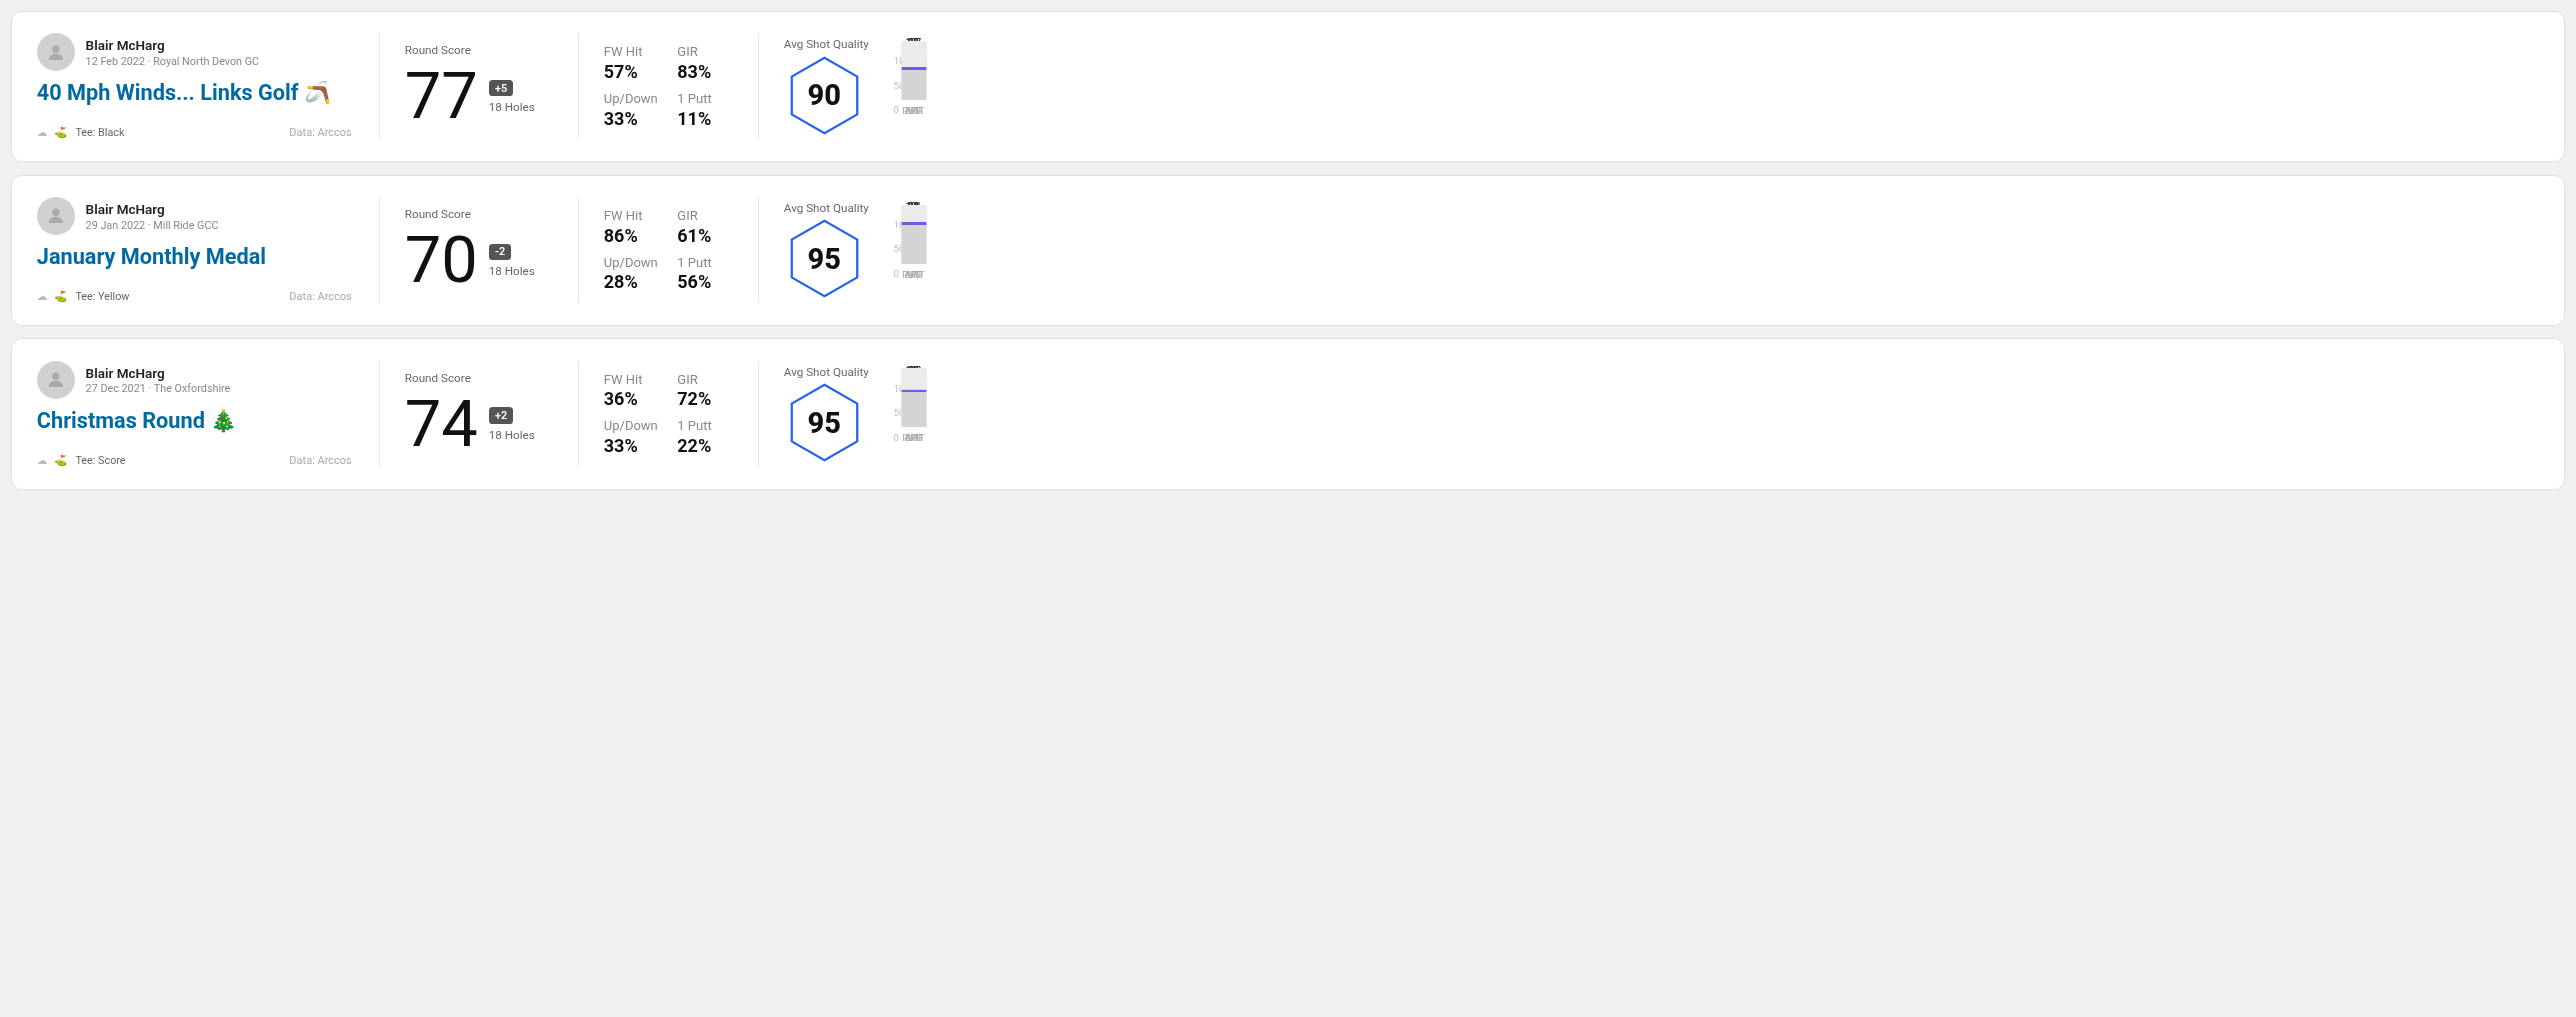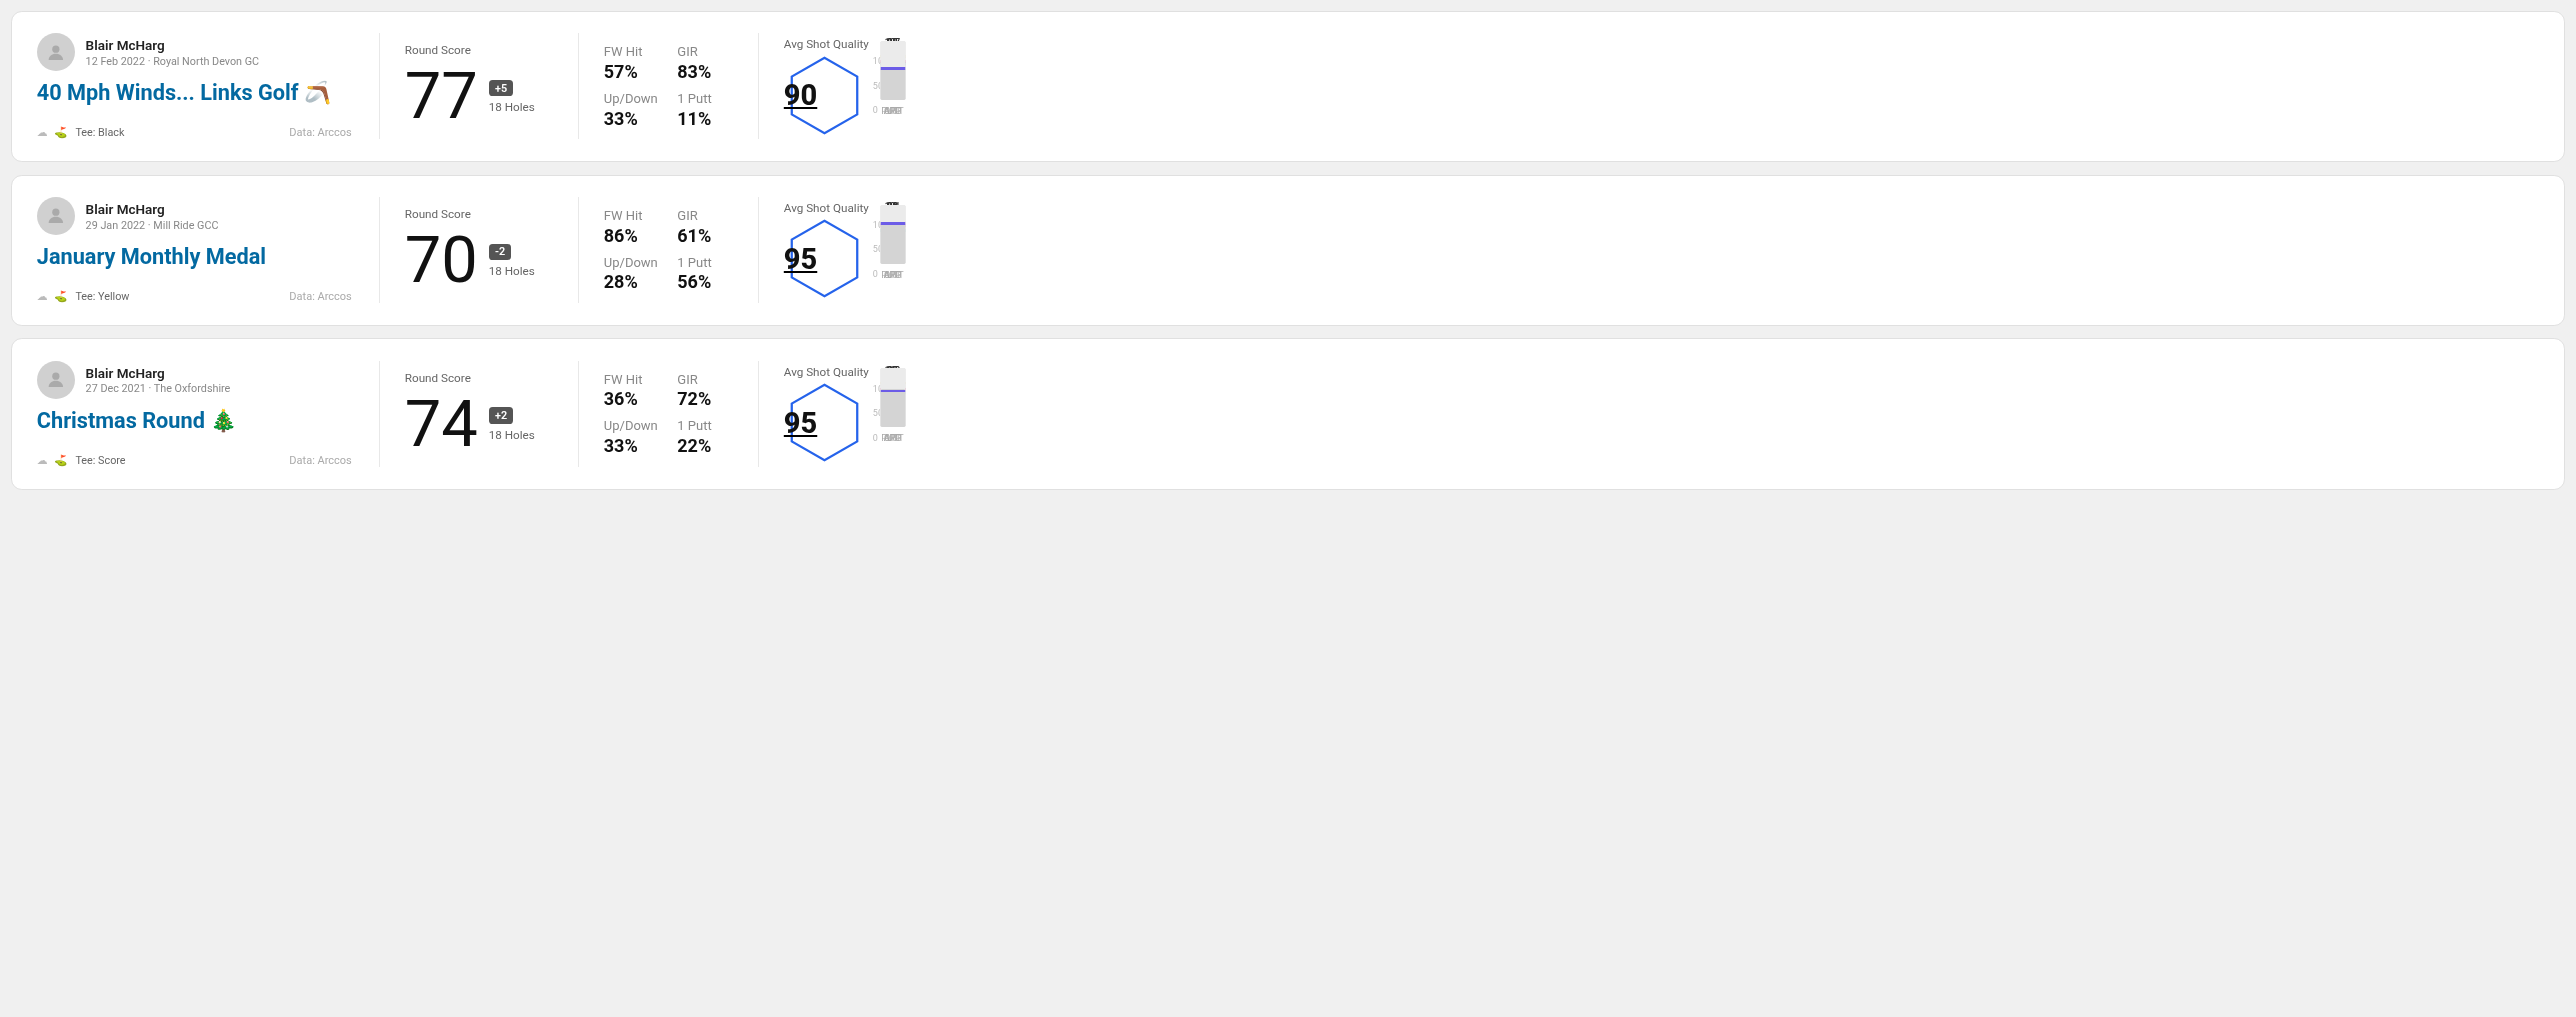--- a/index.html
+++ b/index.html
@@ -179,38 +179,37 @@
       font-weight: 700;
       color: #111;
     }
 
     
     .card-quality {
       flex: 1;
       padding: 0 25px;
       display: flex;
       align-items: center;
-      gap: 4px;
+      gap: 25px;
     }
 
     .quality-label {
       font-size: 11.7px;
       color: #666;
       align-self: flex-start;
       margin-bottom: 3.6px;
     }
 
     .hex-container {
       position: relative;
       width: 81px;
       height: 81px;
       display: flex;
       align-items: center;
-      justify-content: flex-start;
-      text-decoration: underline;
+      justify-content: center;
     }
 
     .hex-container svg {
       position: absolute;
       top: 0;
       left: 0;
     }
 
     .hex-score {
       font-size: 29px;

